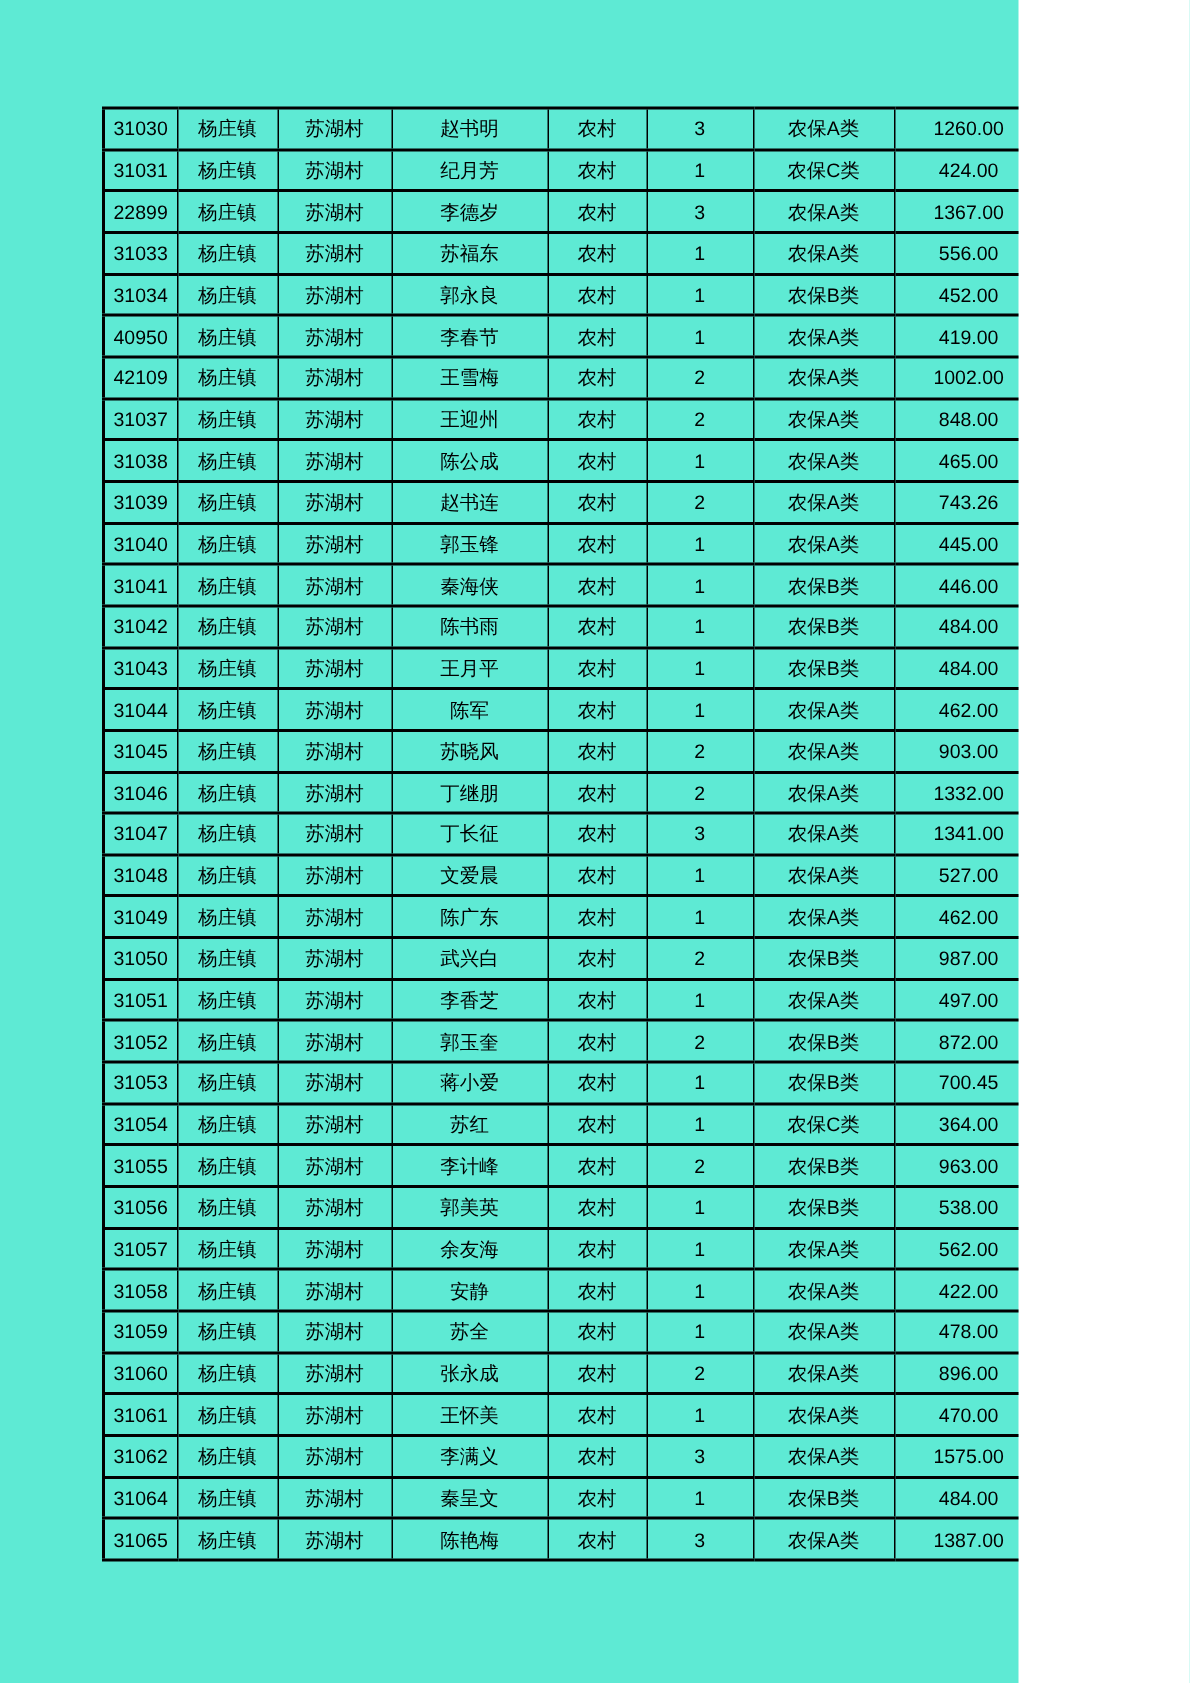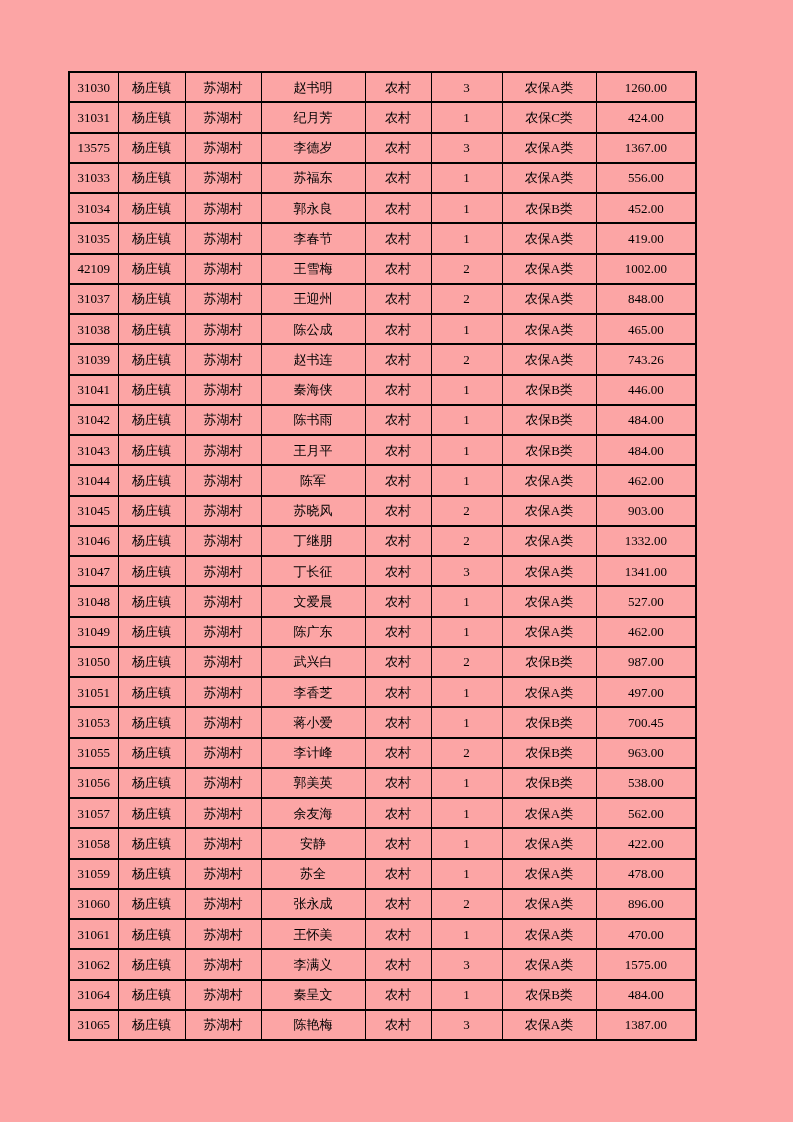--- a/index.html
+++ b/index.html
@@ -2,25 +2,25 @@
 <html><head>
 <meta charset="utf-8">
 <style>
   html, body {
     margin: 0;
     padding: 0;
     background: #ffffff;
   }
   .page {
     position: relative;
-    width: 793px;
+    width: 679px;
     height: 1122px;
-    background: #fca5a5;
+    background: #5eead4;
     overflow: hidden;
-    font-family: Liberation Serif, serif;
+    font-family: Liberation Sans, sans-serif;
     color: #000000;
   }
   table.records {
     position: absolute;
     left: 68px;
     top: 71px;
     width: 627px;
     height: 970px;
     border-collapse: collapse;
     table-layout: fixed;
@@ -79,21 +79,21 @@
           <td>31031</td>
           <td>杨庄镇</td>
           <td>苏湖村</td>
           <td>纪月芳</td>
           <td>农村</td>
           <td>1</td>
           <td>农保C类</td>
           <td>424.00</td>
         </tr>
         <tr>
-          <td>13575</td>
+          <td>22899</td>
           <td>杨庄镇</td>
           <td>苏湖村</td>
           <td>李德岁</td>
           <td>农村</td>
           <td>3</td>
           <td>农保A类</td>
           <td>1367.00</td>
         </tr>
         <tr>
           <td>31033</td>
@@ -109,21 +109,21 @@
           <td>31034</td>
           <td>杨庄镇</td>
           <td>苏湖村</td>
           <td>郭永良</td>
           <td>农村</td>
           <td>1</td>
           <td>农保B类</td>
           <td>452.00</td>
         </tr>
         <tr>
-          <td>31035</td>
+          <td>40950</td>
           <td>杨庄镇</td>
           <td>苏湖村</td>
           <td>李春节</td>
           <td>农村</td>
           <td>1</td>
           <td>农保A类</td>
           <td>419.00</td>
         </tr>
         <tr>
           <td>42109</td>
@@ -159,20 +159,30 @@
           <td>31039</td>
           <td>杨庄镇</td>
           <td>苏湖村</td>
           <td>赵书连</td>
           <td>农村</td>
           <td>2</td>
           <td>农保A类</td>
           <td>743.26</td>
         </tr>
         <tr>
+          <td>31040</td>
+          <td>杨庄镇</td>
+          <td>苏湖村</td>
+          <td>郭玉锋</td>
+          <td>农村</td>
+          <td>1</td>
+          <td>农保A类</td>
+          <td>445.00</td>
+        </tr>
+        <tr>
           <td>31041</td>
           <td>杨庄镇</td>
           <td>苏湖村</td>
           <td>秦海侠</td>
           <td>农村</td>
           <td>1</td>
           <td>农保B类</td>
           <td>446.00</td>
         </tr>
         <tr>
@@ -269,28 +279,48 @@
           <td>31051</td>
           <td>杨庄镇</td>
           <td>苏湖村</td>
           <td>李香芝</td>
           <td>农村</td>
           <td>1</td>
           <td>农保A类</td>
           <td>497.00</td>
         </tr>
         <tr>
+          <td>31052</td>
+          <td>杨庄镇</td>
+          <td>苏湖村</td>
+          <td>郭玉奎</td>
+          <td>农村</td>
+          <td>2</td>
+          <td>农保B类</td>
+          <td>872.00</td>
+        </tr>
+        <tr>
           <td>31053</td>
           <td>杨庄镇</td>
           <td>苏湖村</td>
           <td>蒋小爱</td>
           <td>农村</td>
           <td>1</td>
           <td>农保B类</td>
           <td>700.45</td>
+        </tr>
+        <tr>
+          <td>31054</td>
+          <td>杨庄镇</td>
+          <td>苏湖村</td>
+          <td>苏红</td>
+          <td>农村</td>
+          <td>1</td>
+          <td>农保C类</td>
+          <td>364.00</td>
         </tr>
         <tr>
           <td>31055</td>
           <td>杨庄镇</td>
           <td>苏湖村</td>
           <td>李计峰</td>
           <td>农村</td>
           <td>2</td>
           <td>农保B类</td>
           <td>963.00</td>

